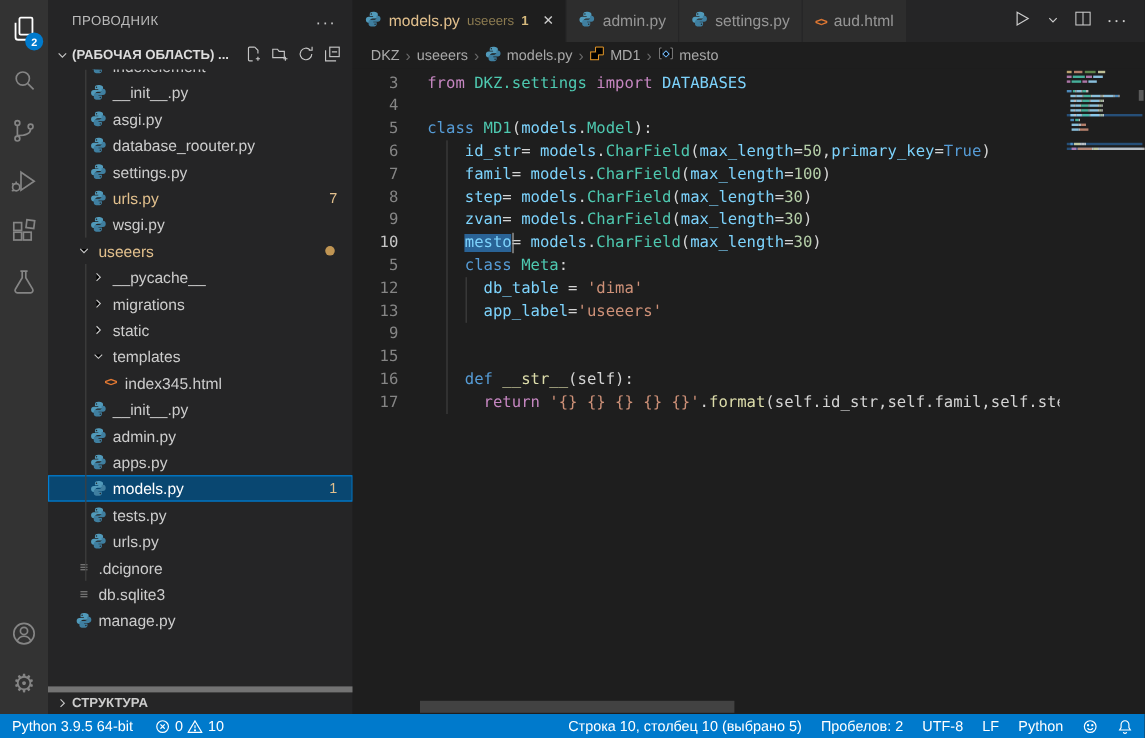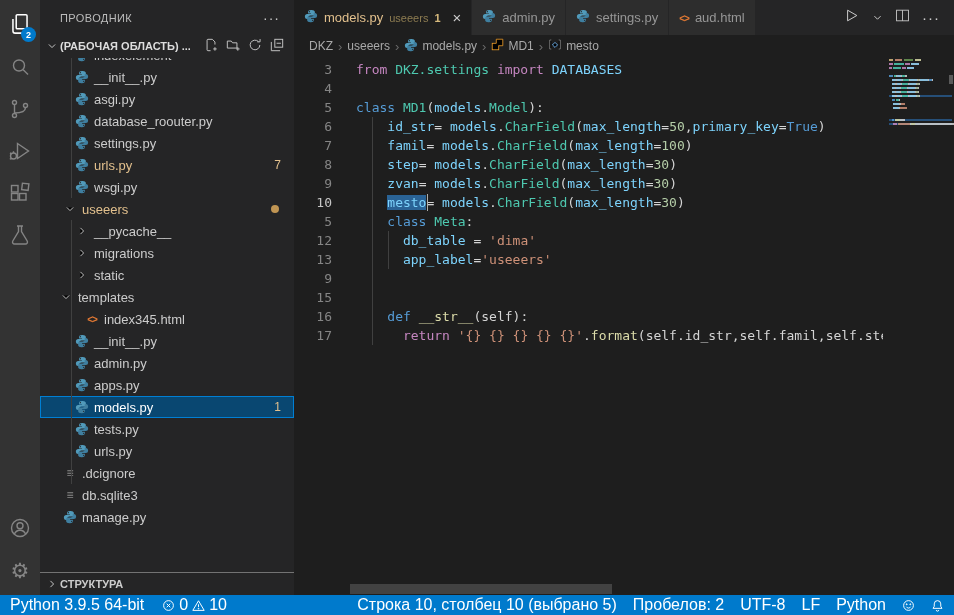--- a/index.html
+++ b/index.html
@@ -39,21 +39,21 @@
   .trow.selected { background:#094771; outline:1px solid #007fd4; outline-offset:-1px; color:#ffffff; }
   .trow .twist { width:16px; flex:none; display:flex; justify-content:center; color:#cccccc; }
   .trow .ficon { width:16px; flex:none; display:flex; justify-content:center; align-items:center; }
   .trow .lbl { margin-left:4px; white-space:nowrap; }
   .trow .lbl.modified { color:#e2c08d; }
   .tbadge { margin-left:auto; margin-right:13px; color:#e2c08d; font-size:12px; }
   .tdot { margin-left:auto; margin-right:15px; width:8px; height:8px; border-radius:50%; background:#c09553; }
   .iguide-tree { position:absolute; width:1px; background:#404040; left:31px; }
   .html-glyph { color:#e37933; font-size:10px; font-weight:bold; letter-spacing:-1px; }
   .file-glyph { color:#8a8a8a; font-size:12px; }
-  .outline-header { position:absolute; left:0; right:0; top:572px; height:23px; border-top:1px solid #737373;
+  .outline-header { position:absolute; left:0; right:0; top:572px; height:23px; border-top:5px solid #737373;
                     display:flex; align-items:center; font-size:11px; font-weight:bold; color:#cccccc; padding-left:4px; }
   .outline-header .chev { width:16px; display:flex; justify-content:center; color:#c5c5c5; }
 
   
   .main { position:absolute; left:294px; top:0; right:0; height:595px; background:#1e1e1e; }
   .tabbar { height:35px; background:#252526; display:flex; align-items:stretch; }
   .tab { display:flex; align-items:center; gap:6px; padding:0 10px; font-size:13px;
          background:#2d2d2d; color:#969696; border-right:1px solid #252526; cursor:pointer; white-space:nowrap; }
   .tab.active { background:#1e1e1e; color:#e2c08d; }
   .tab .desc { font-size:11px; color:#8d7c51; }
@@ -89,21 +89,21 @@
   .mm-row { height:2px; margin-bottom:2px; position:relative; display:flex; }
   .mm-row.mm-sel { background:#264f78; }
   .mm-seg { height:2px; flex:none; opacity:.85; }
   .ovr-marker { position:absolute; right:1px; top:18px; width:4px; height:9px; background:#5a5a5a; }
 
   
   .hscroll-thumb { position:absolute; left:56px; top:527px; width:262px; height:10px; background:#424242; cursor:pointer; }
 
   
   .statusbar { position:absolute; left:0; right:0; bottom:0; height:20px; background:#007acc; color:#ffffff;
-               display:flex; align-items:center; font-size:16px; padding:0 10px; }
+               display:flex; align-items:center; font-size:12px; padding:0 10px; }
   .sb-left { display:flex; align-items:center; gap:18px; }
   .sb-right { margin-left:auto; display:flex; align-items:center; gap:16px; }
   .sb-item { display:flex; align-items:center; gap:4px; cursor:pointer; white-space:nowrap; }
   .sb-item svg { stroke:#ffffff; fill:none; stroke-width:1.2; }
 </style>
 </head>
 <body>
 
 <div class="app">
 
@@ -302,21 +302,21 @@
           <span class="lbl">migrations</span>
         </div>
         <div class="trow" style="padding-left: 34px;">
           <span class="twist">
             <svg width="10" height="10" viewBox="0 0 16 16">
               <path d="M5.5 3l5 5-5 5" stroke="#cccccc" stroke-width="1.5"></path>
             </svg>
           </span>
           <span class="lbl">static</span>
         </div>
-        <div class="trow" style="padding-left: 18px;">
+        <div class="trow" style="padding-left: 34px;">
           <span class="twist">
             <svg width="10" height="10" viewBox="0 0 16 16">
               <path d="M3 5.5l5 5 5-5" stroke="#cccccc" stroke-width="1.5"></path>
             </svg>
           </span>
           <span class="lbl">templates</span>
         </div>
         <div class="trow" style="padding-left: 44px;">
           <span class="ficon">
             <span class="html-glyph">&lt;&gt;</span>

